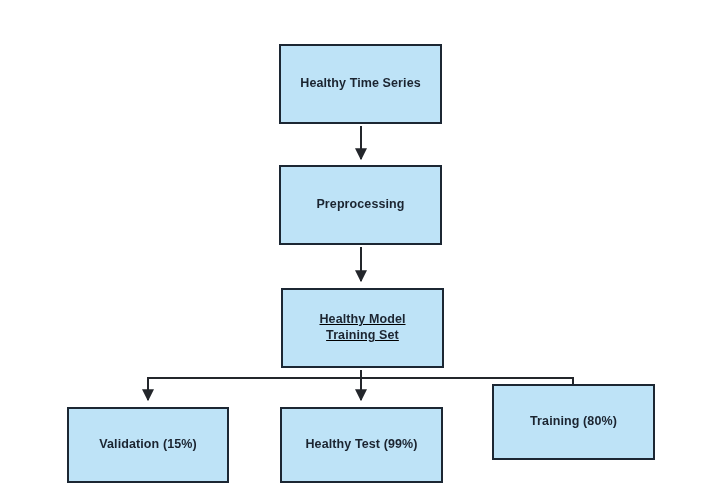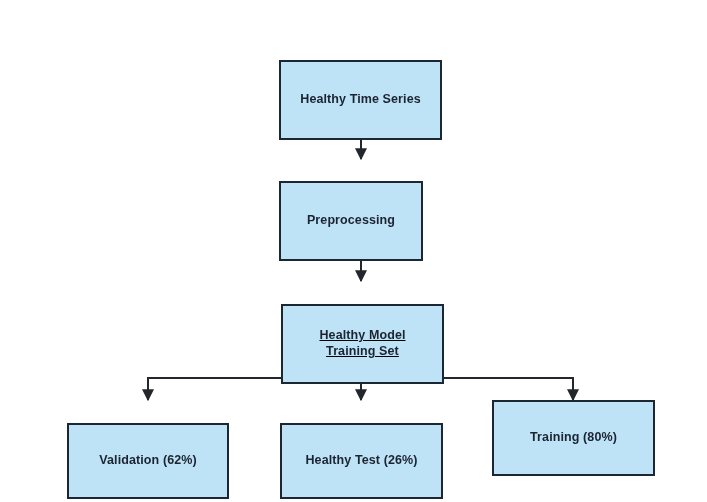--- a/index.html
+++ b/index.html
@@ -43,33 +43,32 @@
   }
   .node{
     position:absolute;
     box-sizing:border-box;
     background:var(--node-fill);
     border:2px solid var(--node-border);
     display:flex;
     align-items:center;
     justify-content:center;
     text-align:center;
-    margin-top:16px;
   }
   .node-label{
     font-size:12.5px;
     font-weight:700;
     line-height:1.25;
     letter-spacing:.1px;
     color:var(--text);
     white-space:pre-line;
     padding:0 6px;
   }
   .node-1{left:279px;top:44px;width:163px;height:80px;}
-  .node-2{left:279px;top:165px;width:144px;height:80px;}
+  .node-2{left:279px;top:165px;width:163px;height:80px;}
   .node-3{left:281px;top:288px;width:163px;height:80px;text-decoration:underline;}
   .node-4{left:67px;top:407px;width:162px;height:76px;}
   .node-5{left:280px;top:407px;width:163px;height:76px;}
   .node-6{left:492px;top:384px;width:163px;height:76px;}
 </style>
 </head>
 <body>
 
 <div class="stage">
 
@@ -104,24 +103,24 @@
   <div class="node node-2">
     <span class="node-label">Preprocessing</span>
   </div>
 
   <div class="node node-3">
     <span class="node-label">Healthy Model
 Training Set</span>
   </div>
 
   <div class="node node-4">
-    <span class="node-label">Validation (62%)</span>
+    <span class="node-label">Validation (15%)</span>
   </div>
 
   <div class="node node-5">
-    <span class="node-label">Healthy Test (26%)</span>
+    <span class="node-label">Healthy Test (99%)</span>
   </div>
 
   <div class="node node-6">
     <span class="node-label">Training (80%)</span>
   </div>
 
 </div>
 
 </body></html>

